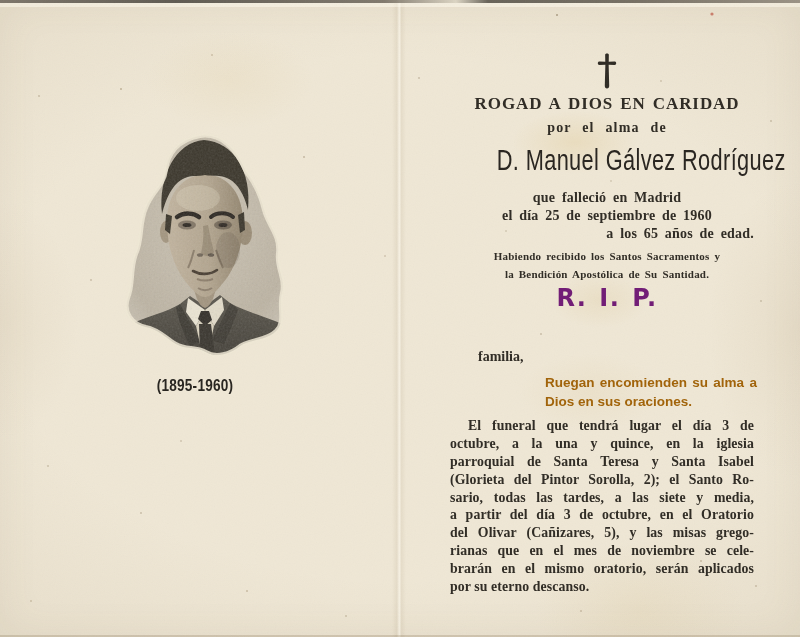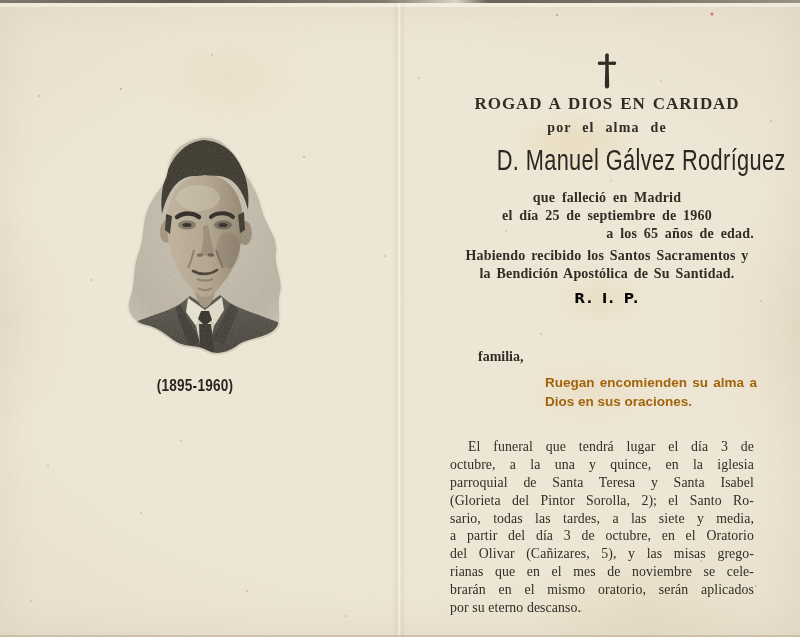--- a/index.html
+++ b/index.html
@@ -45,33 +45,33 @@
   .paper-noise{inset:0;}
   
   .abs{position:absolute;}
   .ctr{left:460px;width:294px;text-align:center;}
   .invocation{top:96px;font-weight:700;font-size:17px;line-height:15px;letter-spacing:.9px;word-spacing:2px;}
   .dedication{top:120px;font-weight:700;font-size:14px;line-height:16px;letter-spacing:1.2px;word-spacing:6px;}
   .deceased-name{top:143px;font-family:"Liberation Sans",sans-serif;font-weight:400;font-size:29px;
     line-height:34px;white-space:nowrap;transform:scaleX(.75);transform-origin:50% 50%;color:#27231e;letter-spacing:.5px;}
   .dline{font-weight:700;font-size:14px;line-height:16px;word-spacing:3px;letter-spacing:.2px;}
   .d1{top:190px;} .d2{top:208px;} .d3{top:226px;text-align:right;}
-  .sline{font-weight:700;font-size:14px;line-height:16px;word-spacing:2px;letter-spacing:.2px;}
+  .sline{font-weight:700;font-size:11px;line-height:16px;word-spacing:2px;letter-spacing:.2px;}
   .s1{top:248px;} .s2{top:266px;}
-  .rip{top:287px;font-family:"DejaVu Sans",sans-serif;font-weight:700;font-size:14px;line-height:22px;
-    letter-spacing:1.5px;word-spacing:2px;color:#000000;}
+  .rip{top:287px;font-family:"DejaVu Sans",sans-serif;font-weight:700;font-size:24px;line-height:22px;
+    letter-spacing:1.5px;word-spacing:2px;color:#701a75;}
   .fam{left:450px;width:304px;box-sizing:border-box;font-weight:700;font-size:14px;line-height:17px;}
   .fam1{top:330px;padding-left:14px;text-align:justify;text-align-last:justify;}
   .fam2{top:348px;padding-left:28px;}
   .plea{left:545px;width:212px;font-family:"Liberation Sans",sans-serif;font-weight:700;font-size:13.5px;
     line-height:17px;color:#a16207;}
   .plea1{top:374px;text-align:justify;text-align-last:justify;}
   .plea2{top:393px;}
-  .pline{left:450px;width:304px;box-sizing:border-box;font-weight:400;font-size:13.8px;line-height:17.85px;
-    text-align:justify;text-align-last:justify;letter-spacing:.1px;margin-top:21px;}
+  .pline{left:450px;width:304px;box-sizing:border-box;font-weight:700;font-size:13.8px;line-height:17.85px;
+    text-align:justify;text-align-last:justify;letter-spacing:.1px;}
   .pl1{top:417px;padding-left:18px;} .pl2{top:435px;} .pl3{top:453px;} .pl4{top:471px;}
   .pl5{top:489px;} .pl6{top:506px;} .pl7{top:524px;} .pl8{top:542px;}
   .pl9{top:560px;} .pl10{top:578px;text-align:left;text-align-last:left;}
   
   .portrait{left:116px;top:130px;width:178px;height:234px;}
   .portrait svg{display:block;filter:blur(.3px);}
   .caption{left:115px;top:376px;width:160px;text-align:center;
     font-family:"Liberation Sans",sans-serif;font-weight:700;font-size:17px;line-height:20px;
     transform:scaleX(.8);transform-origin:50% 50%;color:#26231e;letter-spacing:.3px;}
   .cross{left:596px;top:52px;width:22px;height:38px;}

